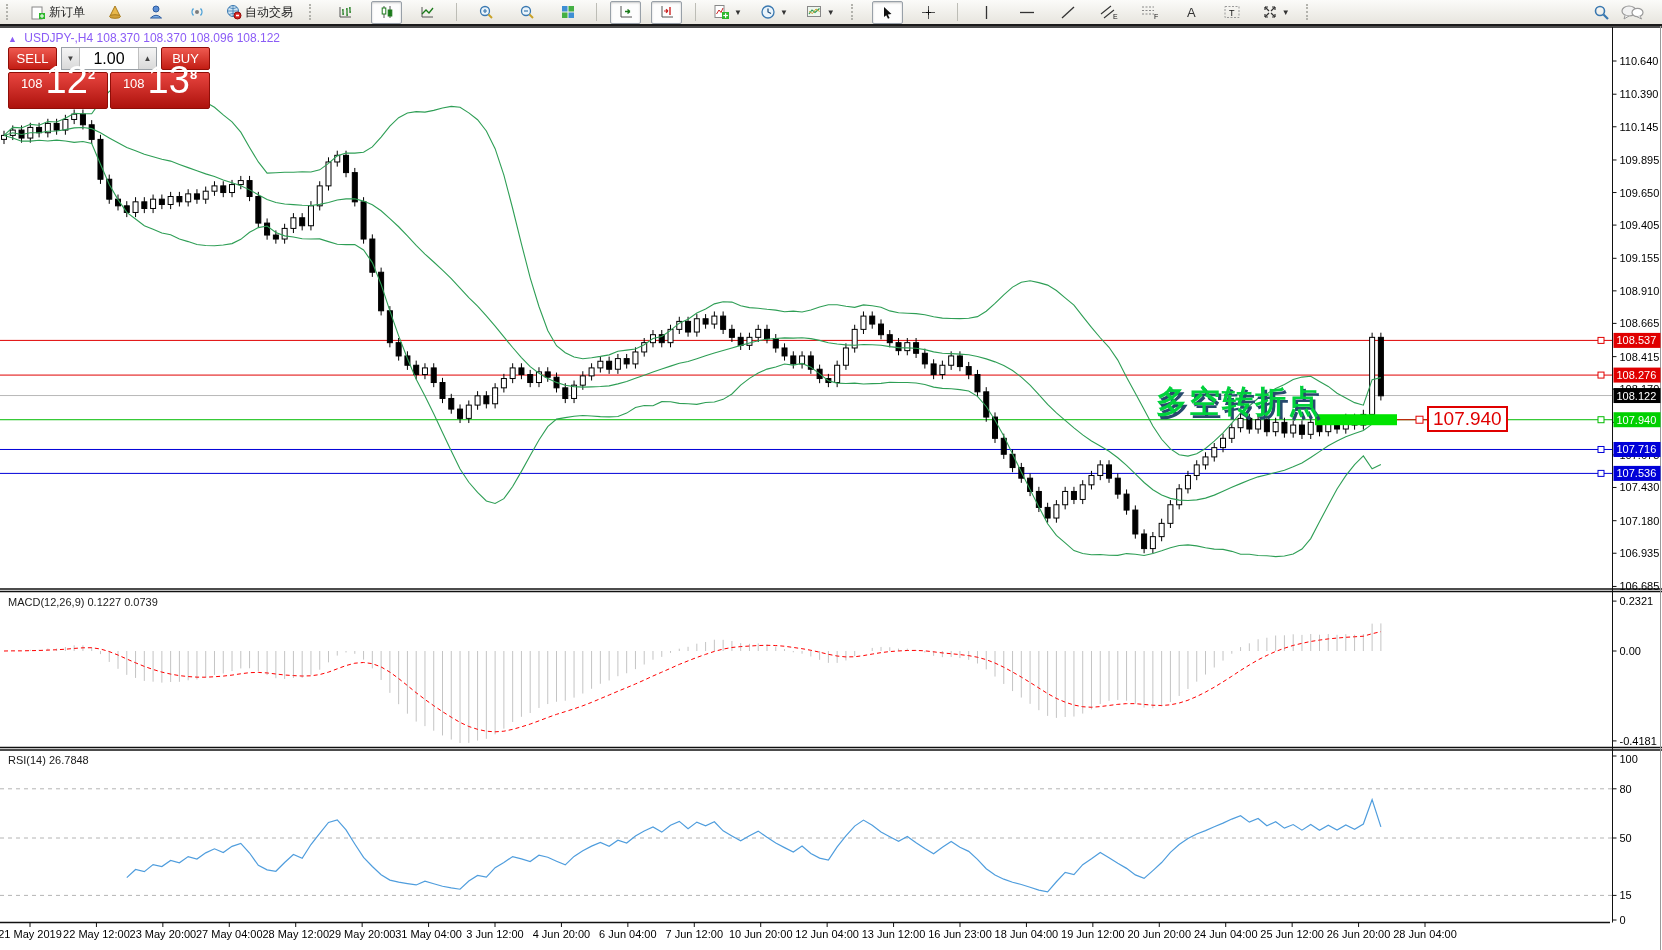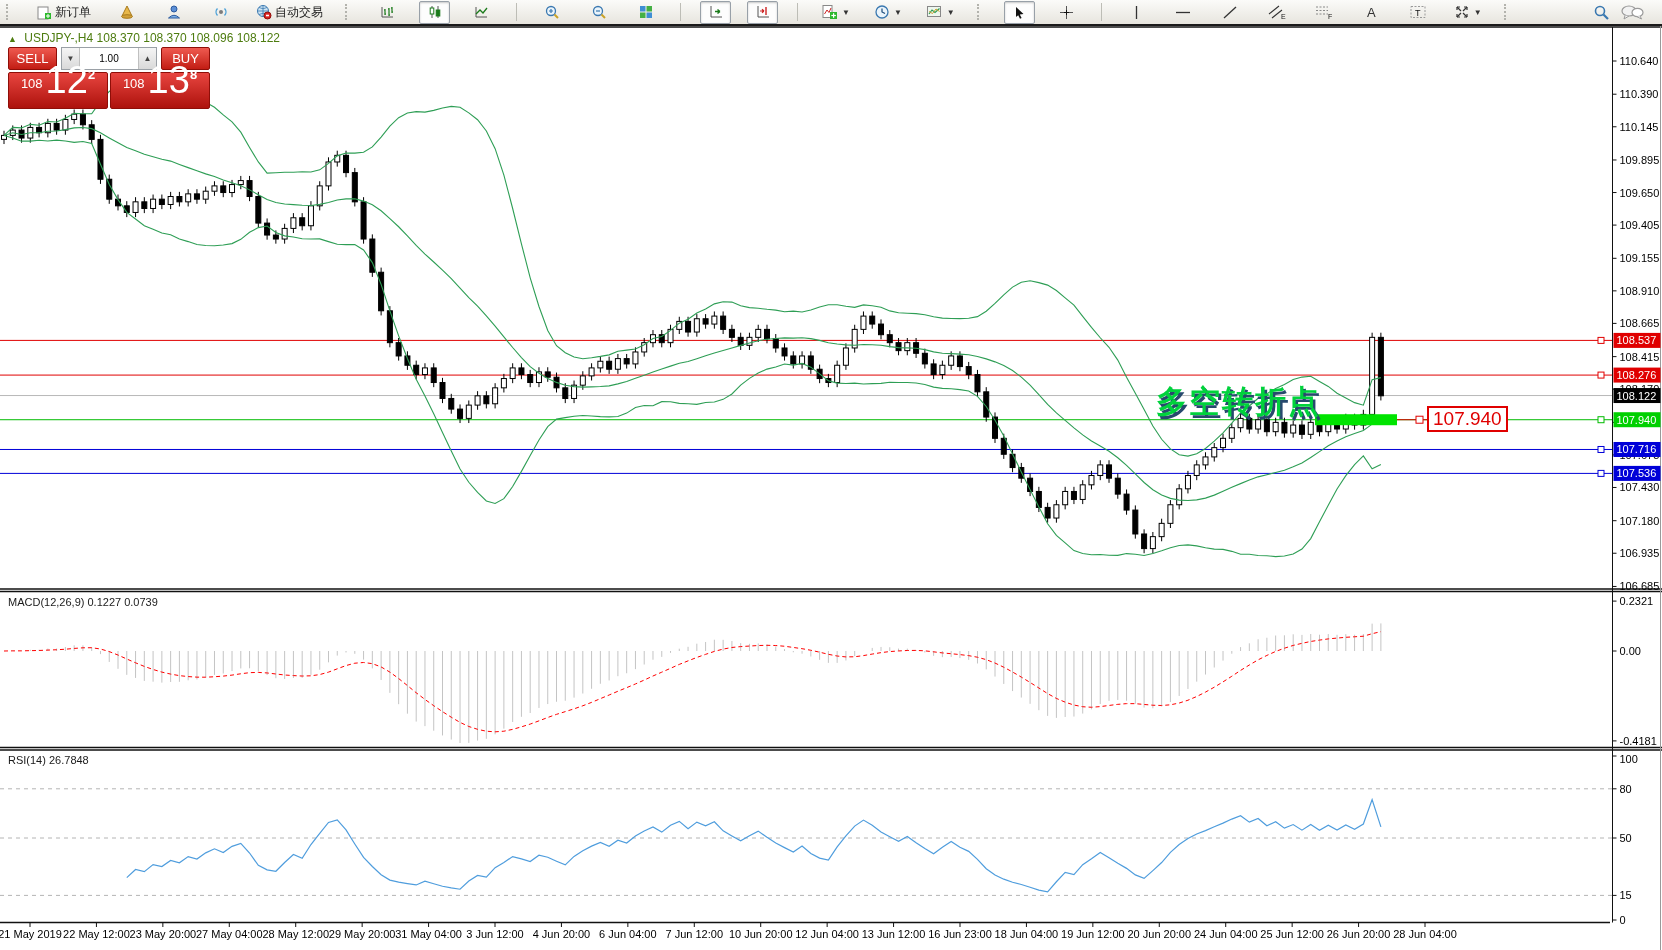--- a/index.html
+++ b/index.html
@@ -1,50 +1,50 @@
 <!DOCTYPE html>
 <html><head>
 <meta charset="utf-8">
 <style>
   html,body{margin:0;padding:0;background:#fff;width:1662px;height:950px;overflow:hidden;
     font-family:"Liberation Sans",sans-serif;-webkit-font-smoothing:antialiased;}
   
   #toolbar{position:absolute;left:0;top:0;width:1662px;height:26px;z-index:30;
     background:linear-gradient(#fbfbf9,#e7e5de);border-bottom:2px solid #1a1a1a;
-    display:flex;align-items:center;padding:0 4px;box-sizing:border-box;gap:16px;}
+    display:flex;align-items:center;padding:0 4px;box-sizing:border-box;gap:10px;}
   .tb-btn{height:21px;min-width:23px;display:flex;align-items:center;justify-content:center;
     gap:3px;padding:0 3px;border:1px solid transparent;border-radius:2px;font-size:12px;color:#222;
     background:transparent;cursor:default;white-space:nowrap;}
   .tb-btn.pressed{background:#fdfdfd;border:1px solid #98a0a8;box-shadow:inset 0 1px 2px #c8c8c8;}
   .tb-btn .caret{font-size:8px;color:#333;margin-left:1px;}
   .tb-grip{width:5px;height:16px;border-left:2px dotted #b3b3ad;margin:0 4px 0 2px;}
   .tb-sep{width:1px;height:18px;background:#bdbdb6;margin:0 3px;}
   .tf-btn{height:20px;min-width:26px;display:flex;align-items:center;justify-content:center;
     font-size:11px;color:#333;border:1px solid transparent;border-radius:2px;padding:0 3px;}
   .tf-btn.pressed{background:#fcfcfc;border:1px solid #98a0a8;box-shadow:inset 0 1px 2px #cfcfcf;}
   .tb-right{margin-left:auto;display:flex;align-items:center;gap:10px;padding-right:14px;}
   
   #chart-svg{position:absolute;left:0;top:0;z-index:1;}
-  #symbol-line{position:absolute;left:8px;top:31px;z-index:10;font-size:12px;color:#4d7c0f;}
+  #symbol-line{position:absolute;left:8px;top:31px;z-index:10;font-size:12px;color:#8b5cf6;}
   #symbol-line .tri{font-size:9px;margin-right:4px;}
   #annotation{position:absolute;left:1156px;top:381px;z-index:12;font-size:31px;font-weight:bold;
     color:#00d23c;text-shadow:2.5px 2.5px 0 #27496d;letter-spacing:2px;}
   #callout{position:absolute;left:1427px;top:406px;z-index:12;border:2px solid #e00000;color:#e00000;
     background:#fff;font-size:19px;line-height:22px;height:22px;padding:0 4px;}
   .pane-label{position:absolute;z-index:10;font-size:11px;color:#1a1a1a;}
   
   #ocp{position:absolute;left:8px;top:47px;z-index:20;width:202px;}
   #ocp .row1{display:flex;height:23px;gap:4px;justify-content:flex-end;}
   .redbtn{background:linear-gradient(#ef5a50,#c21d14);color:#fff;border:1px solid #8f0e08;
     border-radius:2px;font-size:13px;width:47px;display:flex;align-items:center;justify-content:center;}
   .vol{display:flex;border:1px solid #9aa0a6;background:#fff;height:21px;flex:1;}
   .spin{width:17px;background:linear-gradient(#f5f5f5,#d9d9d9);border:none;border-right:1px solid #c0c0c0;
     font-size:8px;color:#444;display:flex;align-items:center;justify-content:center;}
   .spin.up{border-right:none;border-left:1px solid #c0c0c0;}
-  .vol input{flex:1;border:none;outline:none;text-align:center;font-size:10px;width:50px;}
+  .vol input{flex:1;border:none;outline:none;text-align:center;font-size:16px;width:50px;}
   #ocp .row2{display:flex;gap:2px;margin-top:2px;height:37px;}
   .tile{flex:1;background:linear-gradient(#e84540,#ad120c);border:1px solid #8f0e08;border-radius:2px;
     color:#fff;display:flex;align-items:flex-end;justify-content:center;padding-bottom:14px;}
   .tile .sm{font-size:13px;margin-right:3px;margin-bottom:3px;}
   .tile .big{font-size:38px;font-weight:normal;line-height:28px;}
   .tile .sup{font-size:13px;font-weight:bold;margin-bottom:12px;}
   
   .hitzone{position:absolute;z-index:15;}
   
   .mi{display:block;}

